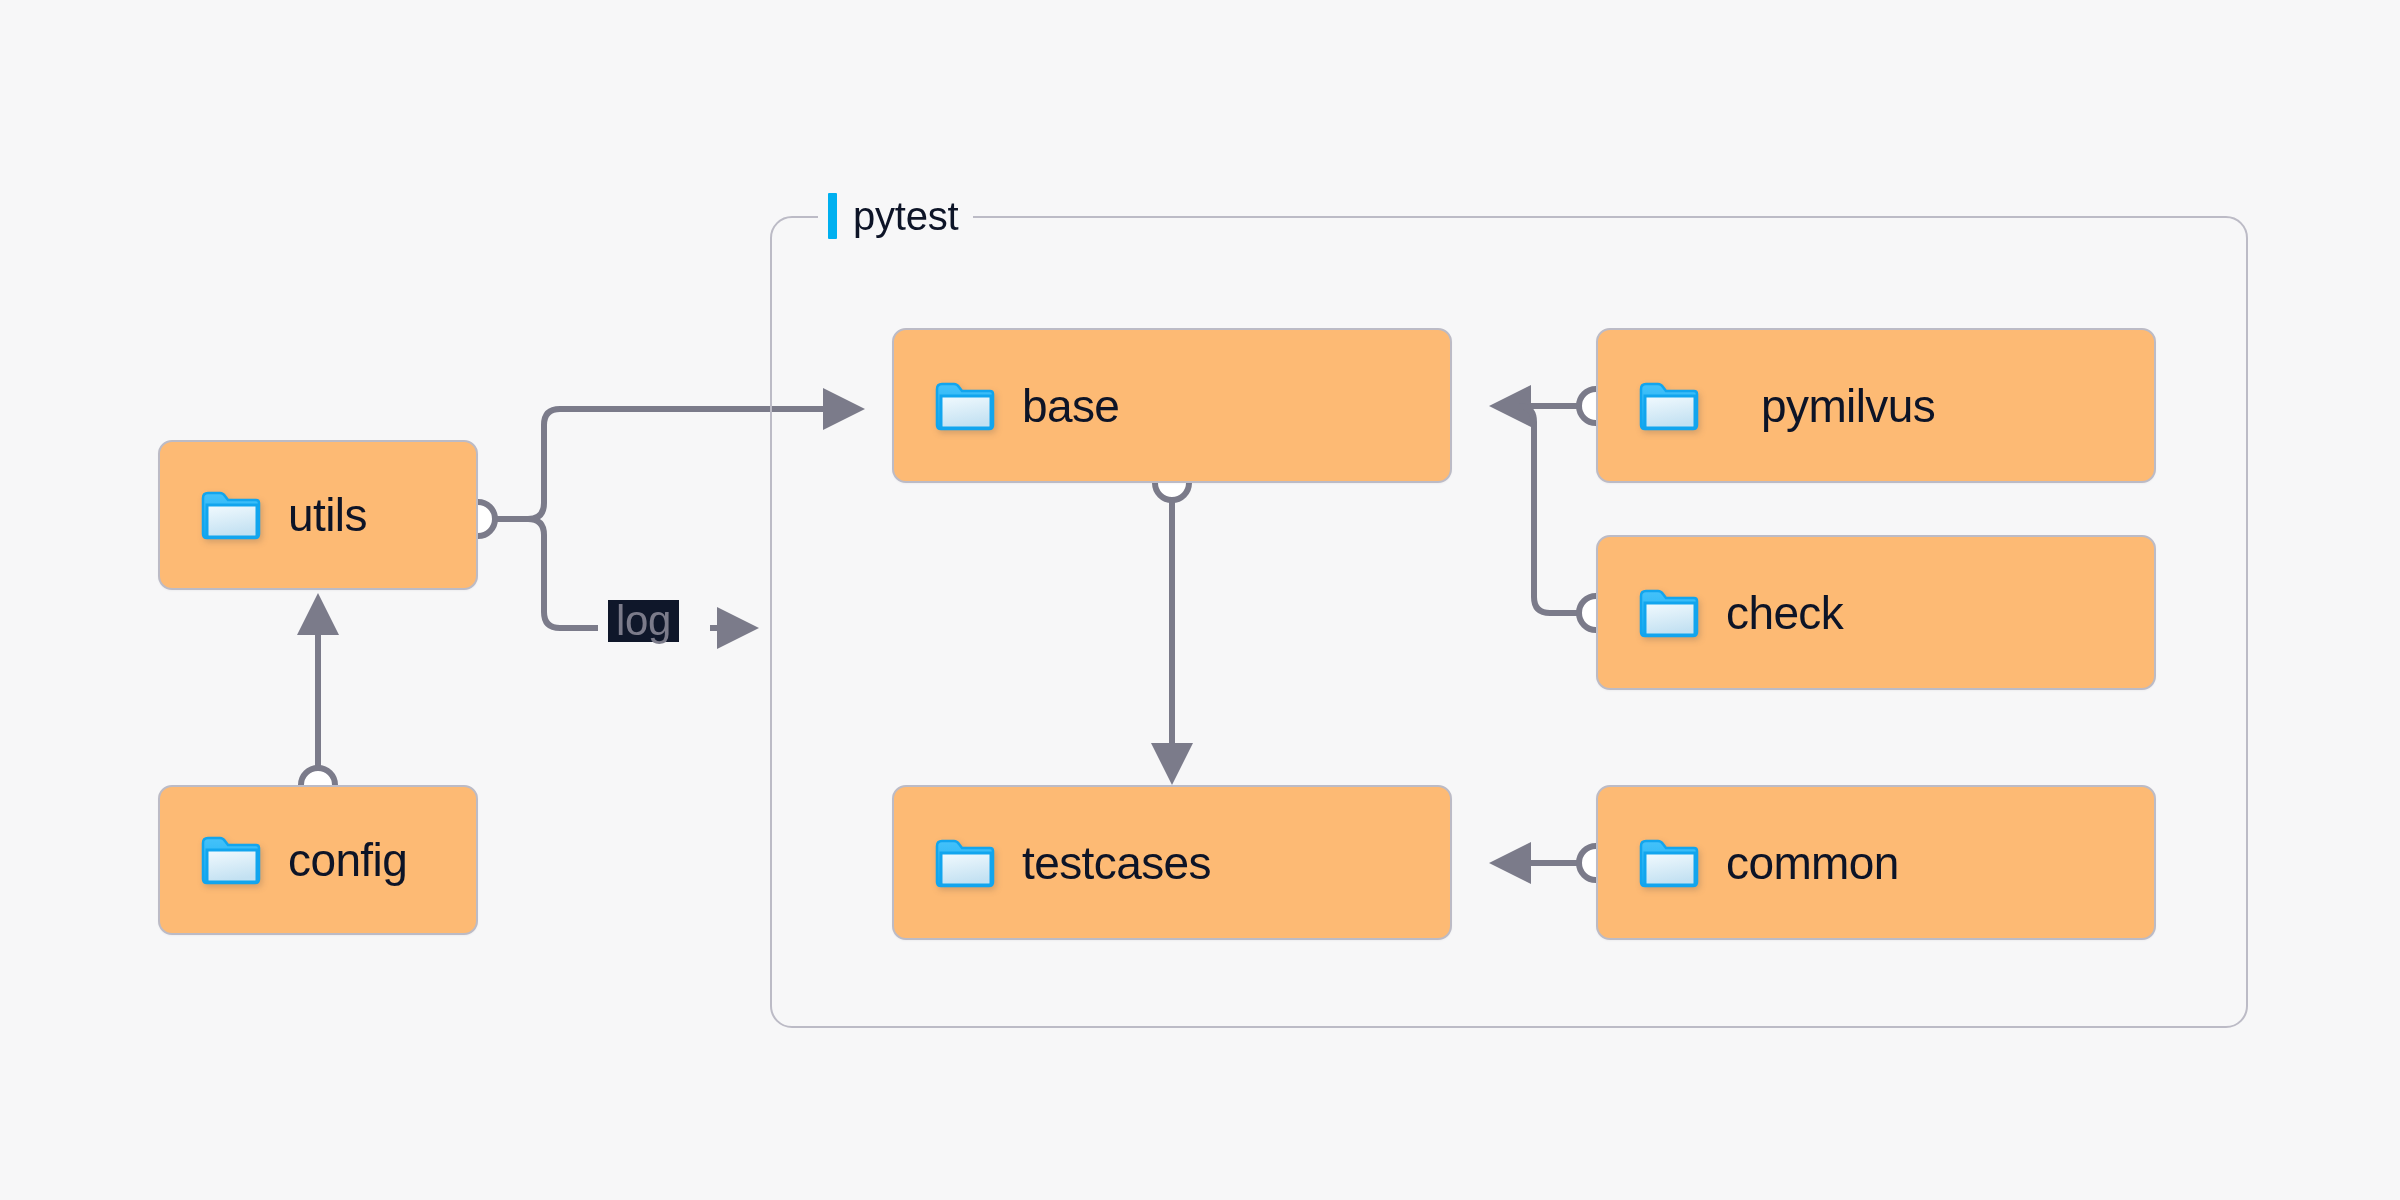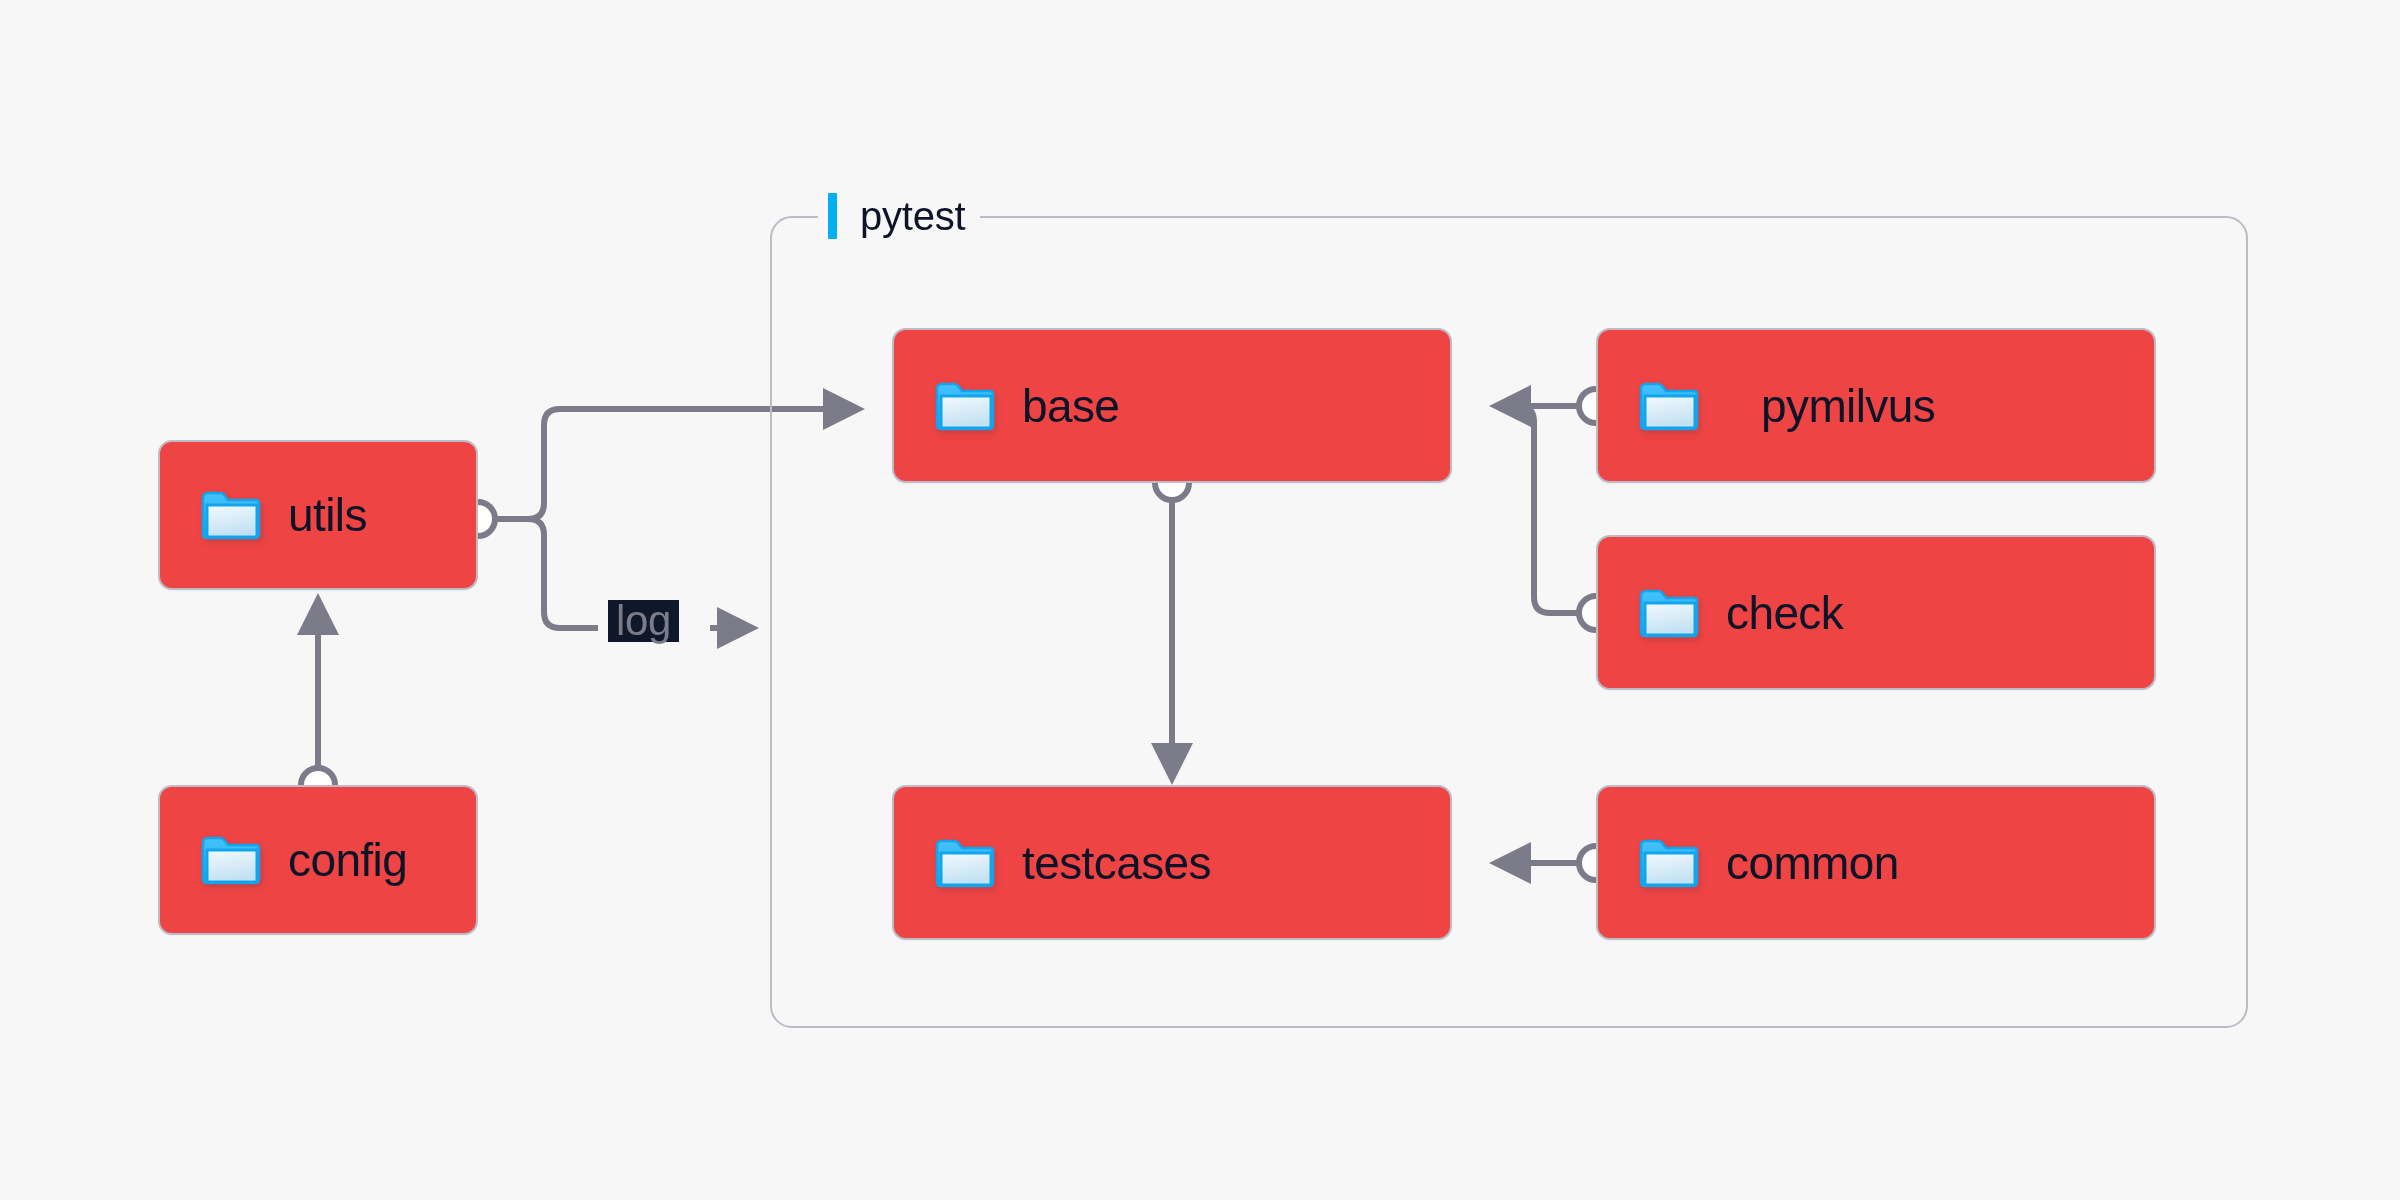--- a/index.html
+++ b/index.html
@@ -31,21 +31,21 @@
     position: absolute;
     border: 2px solid #bcbbc6;
     border-radius: 22px;
     background: transparent;
     box-sizing: border-box;
   }
   .group-label {
     position: absolute;
     display: flex;
     align-items: center;
-    gap: 23px;
+    gap: 16px;
     background: #f7f7f8;
     padding: 0 14px 0 10px;
     height: 56px;
     box-sizing: border-box;
   }
   .group-label .bar {
     width: 9px;
     height: 46px;
     background: #00b0f0;
     border-radius: 1px;
@@ -53,21 +53,21 @@
   }
   .group-label .gtext {
     font-size: 40px;
     color: #0d1427;
     font-family: "Liberation Sans", sans-serif;
     letter-spacing: -0.2px;
     white-space: nowrap;
   }
   .node {
     position: absolute;
-    background: #ef4444;
+    background: #fdba74;
     border: 2px solid #bcbbc6;
     border-radius: 14px;
     box-sizing: border-box;
     display: flex;
     align-items: center;
     box-shadow: 0 1px 2px rgba(20,20,40,0.04);
   }
   .node .folder-icon {
     margin-left: 40px;
     flex: 0 0 auto;

